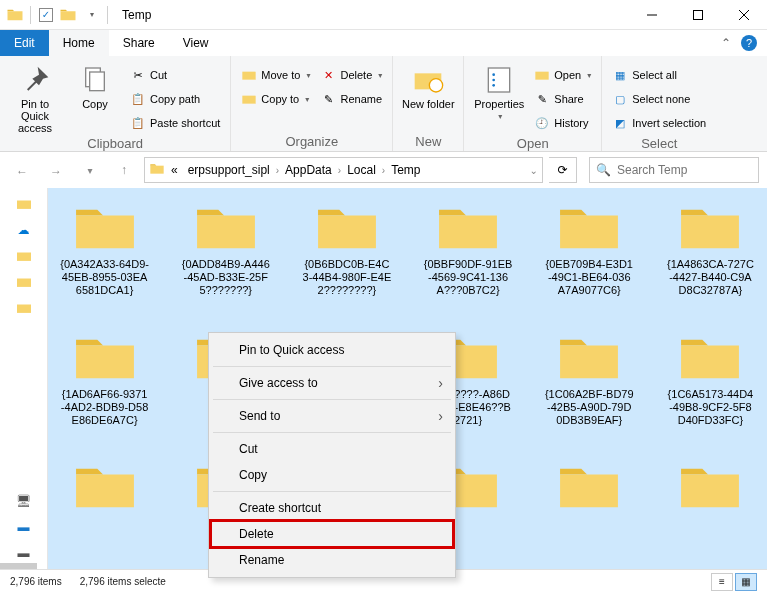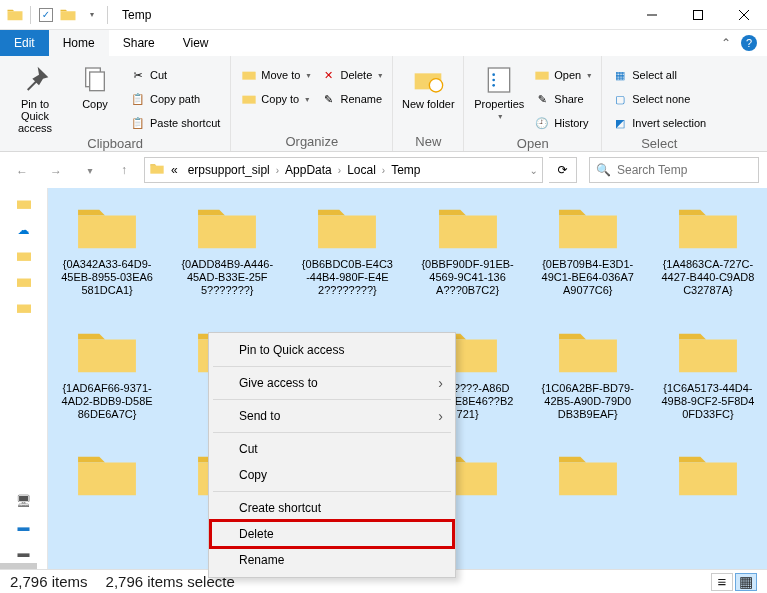--- a/index.html
+++ b/index.html
@@ -45,37 +45,37 @@
 .refresh { width: 28px; height: 26px; border: 1px solid #ccc; border-left: none; display: flex; align-items: center; justify-content: center; }
 .searchbox { width: 170px; height: 26px; border: 1px solid #ccc; display: flex; align-items: center; padding: 0 6px; gap: 6px; color: #888; margin-left: 6px; }
 .searchbox input { border: none; outline: none; font-size: 12px; width: 100%; color: #888; }
 
 
 .content { display: flex; height: calc(593px - 30px - 26px - 96px - 36px - 24px); }
 .treeside { width: 48px; border-right: 1px solid #e5e5e5; background: #fff; padding: 6px 0; display: flex; flex-direction: column; gap: 6px; align-items: center; position: relative; }
 .treeside::after { content: ""; position: absolute; bottom: 0; left: 0; right: 10px; height: 6px; background: #ccc; }
 .side-item { width: 24px; height: 20px; display: flex; align-items: center; justify-content: center; }
 .folderarea { flex: 1; background: #cee8fd; padding: 8px; overflow: hidden; position: relative; }
-.grid { display: grid; grid-template-columns: repeat(6, 1fr); gap: 18px; }
+.grid { display: grid; grid-template-columns: repeat(6, 1fr); gap: 24px; }
 .folder { display: flex; flex-direction: column; align-items: center; gap: 4px; padding: 4px; }
 .folder .ficon { width: 70px; height: 54px; }
 .folder .fname { font-size: 11px; text-align: center; line-height: 1.2; word-break: break-all; max-width: 106px; }
 
 
 .ficon svg { width: 100%; height: 100%; }
 
 
 .ctxmenu { position: absolute; left: 208px; top: 332px; width: 248px; background: #f2f2f2; border: 1px solid #ccc; box-shadow: 4px 4px 6px rgba(0,0,0,0.15); z-index: 10; padding: 4px 2px; }
 .ctxitem { height: 26px; display: flex; align-items: center; padding: 0 12px 0 28px; font-size: 12px; position: relative; }
 .ctxitem.hassub::after { content: "›"; position: absolute; right: 10px; font-size: 14px; color: #555; }
 .ctxsep { height: 1px; background: #d9d9d9; margin: 3px 2px; }
 .ctxitem.highlighted { outline: 3px solid #d40000; outline-offset: -1px; }
 
 
-.statusbar { height: 24px; border-top: 1px solid #e0e0e0; display: flex; align-items: center; padding: 0 10px; font-size: 15px; color: #1a1a1a; gap: 18px; }
+.statusbar { height: 24px; border-top: 1px solid #e0e0e0; display: flex; align-items: center; padding: 0 10px; font-size: 10px; color: #1a1a1a; gap: 18px; }
 .statusbar .views { margin-left: auto; display: flex; gap: 2px; }
 .viewbtn { width: 22px; height: 18px; border: 1px solid #ccc; display: flex; align-items: center; justify-content: center; }
 .viewbtn.active { background: #cee8fd; border-color: #69a8e0; }
 
 
 .folder-glyph { fill: #f7d36a; }
 .folder-tab { fill: #e9bb3a; }
 .checkbox { width: 14px; height: 14px; border: 1px solid #888; display: inline-flex; align-items: center; justify-content: center; font-size: 10px; color: #1979ca; }
 </style>
 </head>

